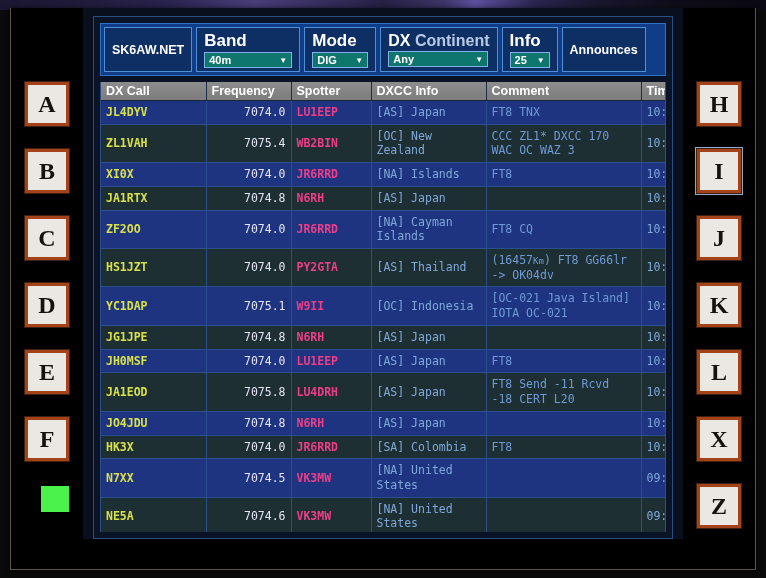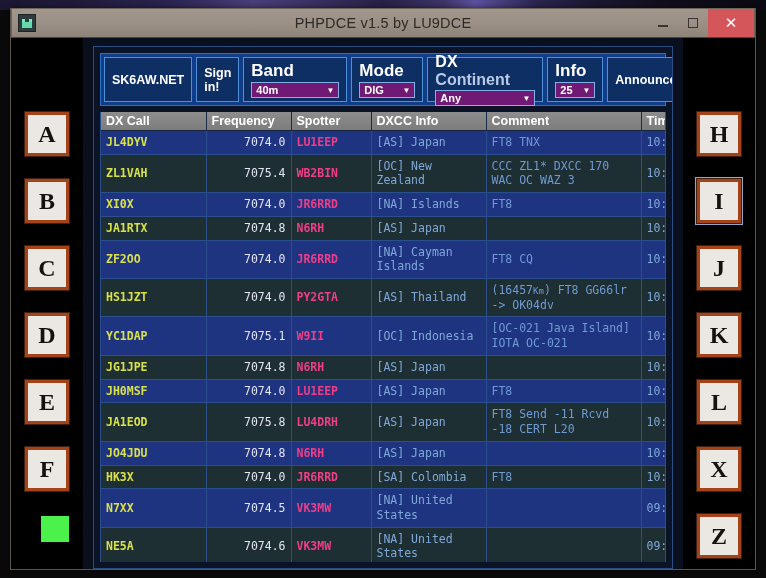--- a/index.html
+++ b/index.html
@@ -141,21 +141,21 @@
     color: #fff;
     cursor: default;
   }
   .tb.brand { font-weight: bold; font-size: 12.5px; justify-content: center; align-items: center; }
   .tb .lbl { font-weight: bold; font-size: 17px; line-height: 1.12; color: #ffffff; }
   .tb .lbl .dim { color: #b9c9e6; font-weight: bold; }
   .tb.simple { justify-content: center; align-items: center; font-weight: bold; font-size: 12.5px; }
   .tb.signin { justify-content: center; font-weight: bold; font-size: 12.5px; line-height: 1.12; }
   .sel-box {
     margin-top: 2px;
-    background: #701a75;
+    background: #0f766e;
     border: 1px solid #7fb0e6;
     color: #fff;
     font-size: 11px;
     font-family: "Liberation Sans", sans-serif;
     font-weight: bold;
     padding: 1px 4px;
     display: flex; align-items: center; justify-content: space-between;
     min-height: 16px;
   }
   .sel-box .cap { white-space: nowrap; }
@@ -214,37 +214,20 @@
   .c-time { color: #7fa8d8; }
   .km { font-size: 9px; }
 </style>
 </head>
 <body>
 
 <div id="desktop"></div>
 
 <div id="window">
 
-  <div id="titlebar">
-    <div id="app-icon">
-      <span class="eye-l"></span>
-      <span class="eye-r"></span>
-      <span class="mouth"></span>
-    </div>
-    <div id="title-text">PHPDCE v1.5 by LU9DCE</div>
-    <div id="win-controls">
-      <div class="win-btn min">
-          <span></span>
-        </div>
-      <div class="win-btn max">
-          <span></span>
-        </div>
-      <div class="win-btn close">✕</div>
-    </div>
-  </div>
 
   <div id="client">
 
     <div class="side left">
       <div class="keybtn" style="top:74px">A</div>
       <div class="keybtn" style="top:141px">B</div>
       <div class="keybtn" style="top:208px">C</div>
       <div class="keybtn" style="top:275px">D</div>
       <div class="keybtn" style="top:342px">E</div>
       <div class="keybtn" style="top:409px">F</div>
@@ -261,21 +244,20 @@
       <div class="keybtn" style="top:476px">Z</div>
     </div>
 
     <div id="page">
       <div id="page-frame">
 
         <div id="toolbar">
 
           <div class="tb brand">SK6AW.NET</div>
 
-          <div class="tb signin">Sign in!</div>
 
           <div class="tb band">
             <div class="lbl">Band</div>
             <div class="sel-box">
               <span class="cap">40m</span>
               <span class="arw">▼</span>
             </div>
           </div>
 
           <div class="tb mode">

